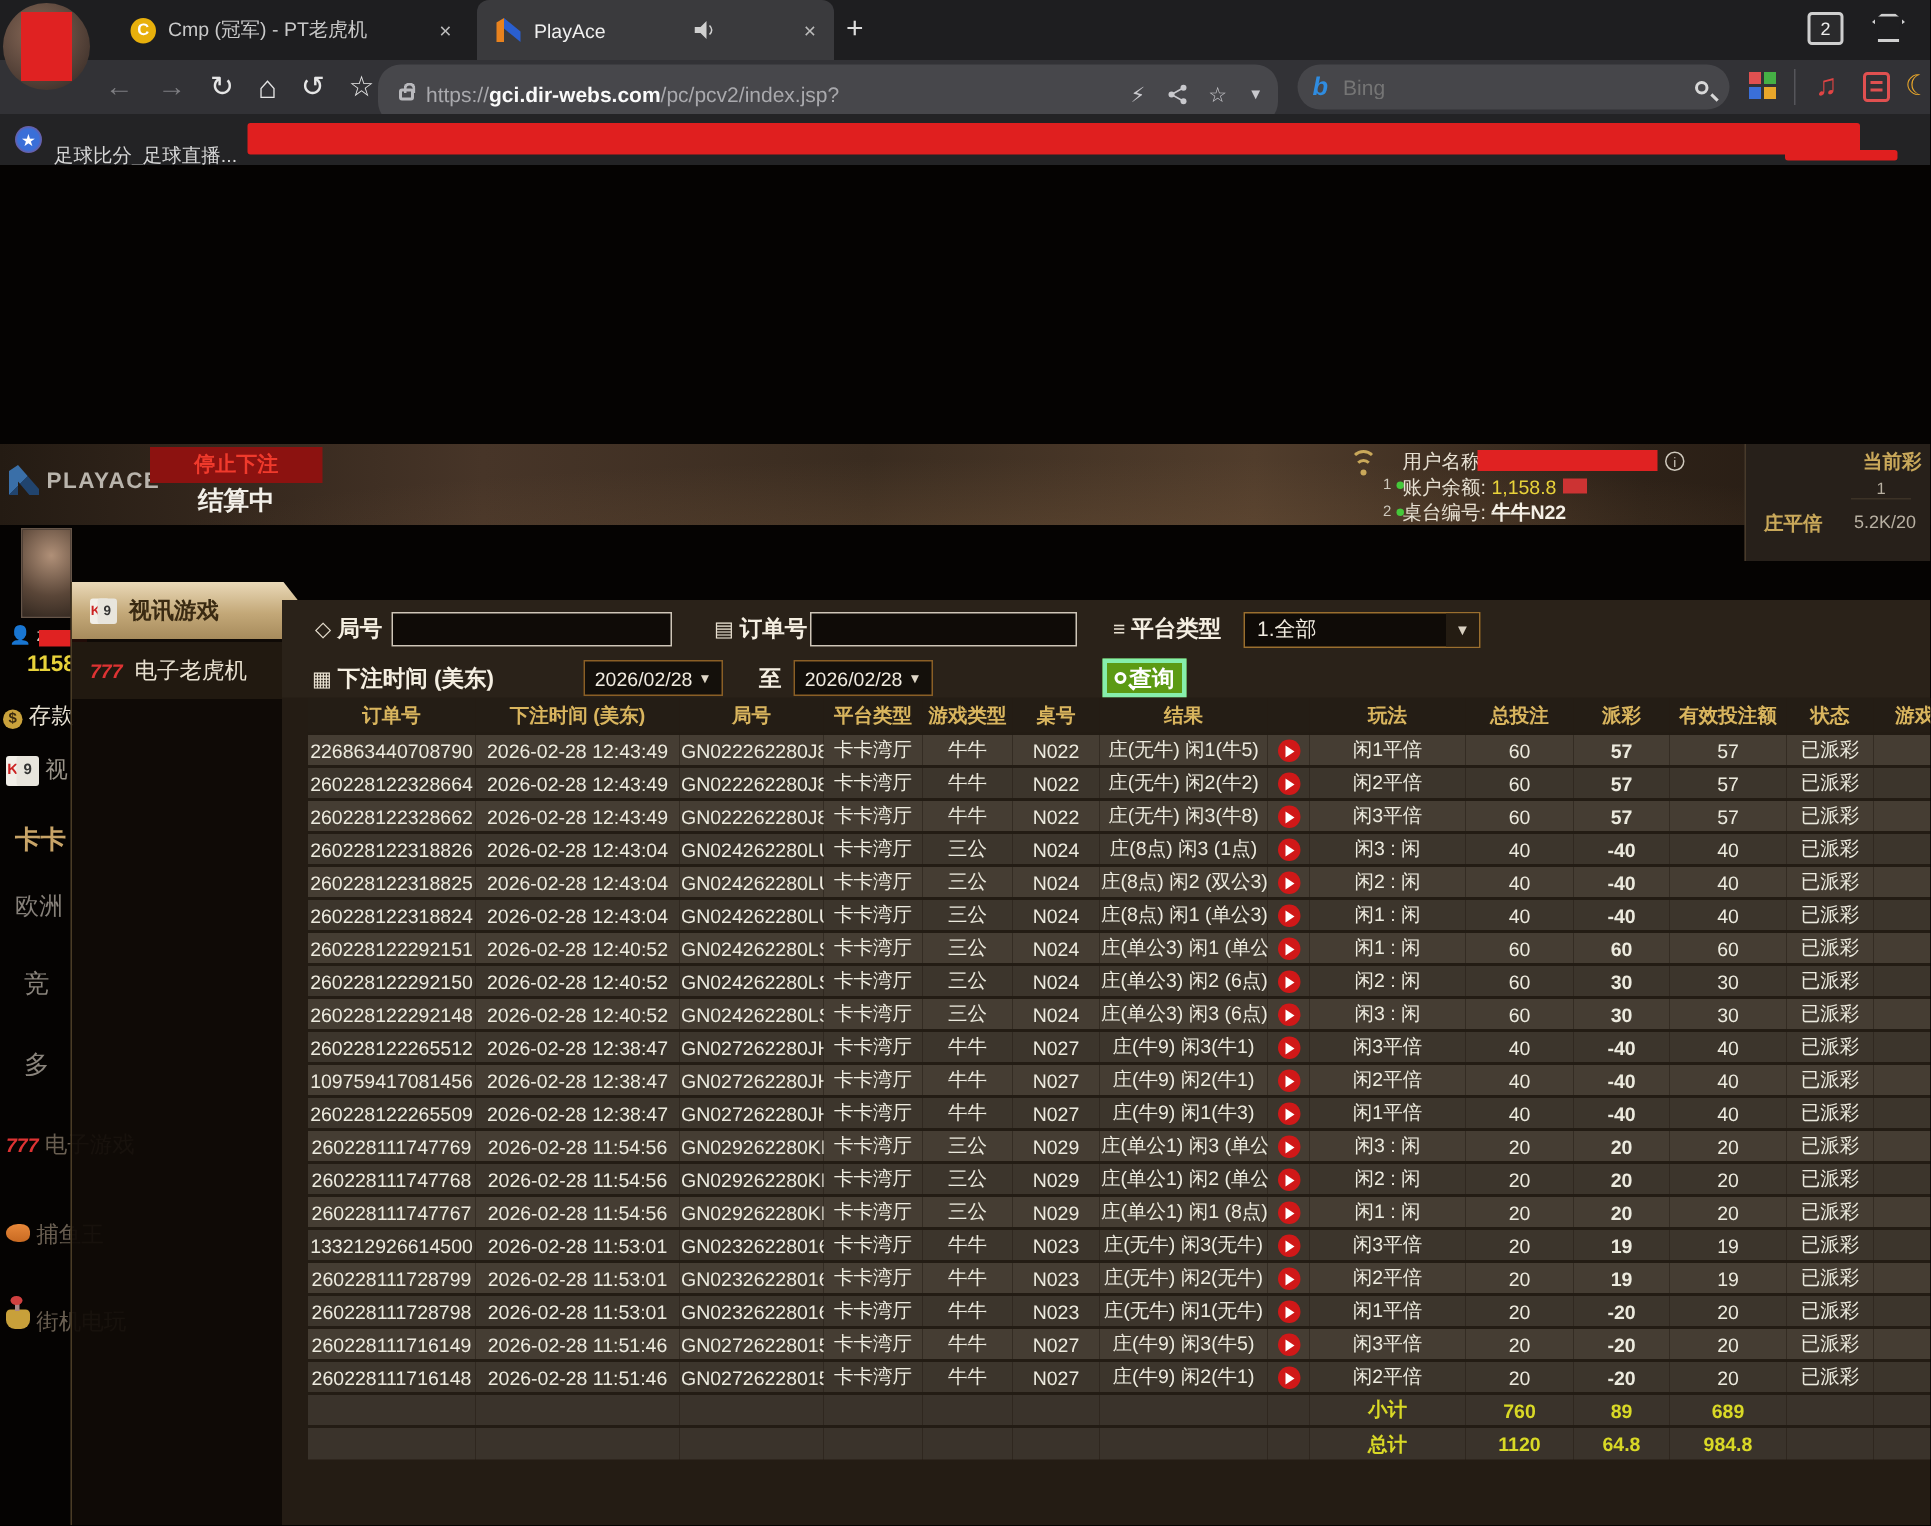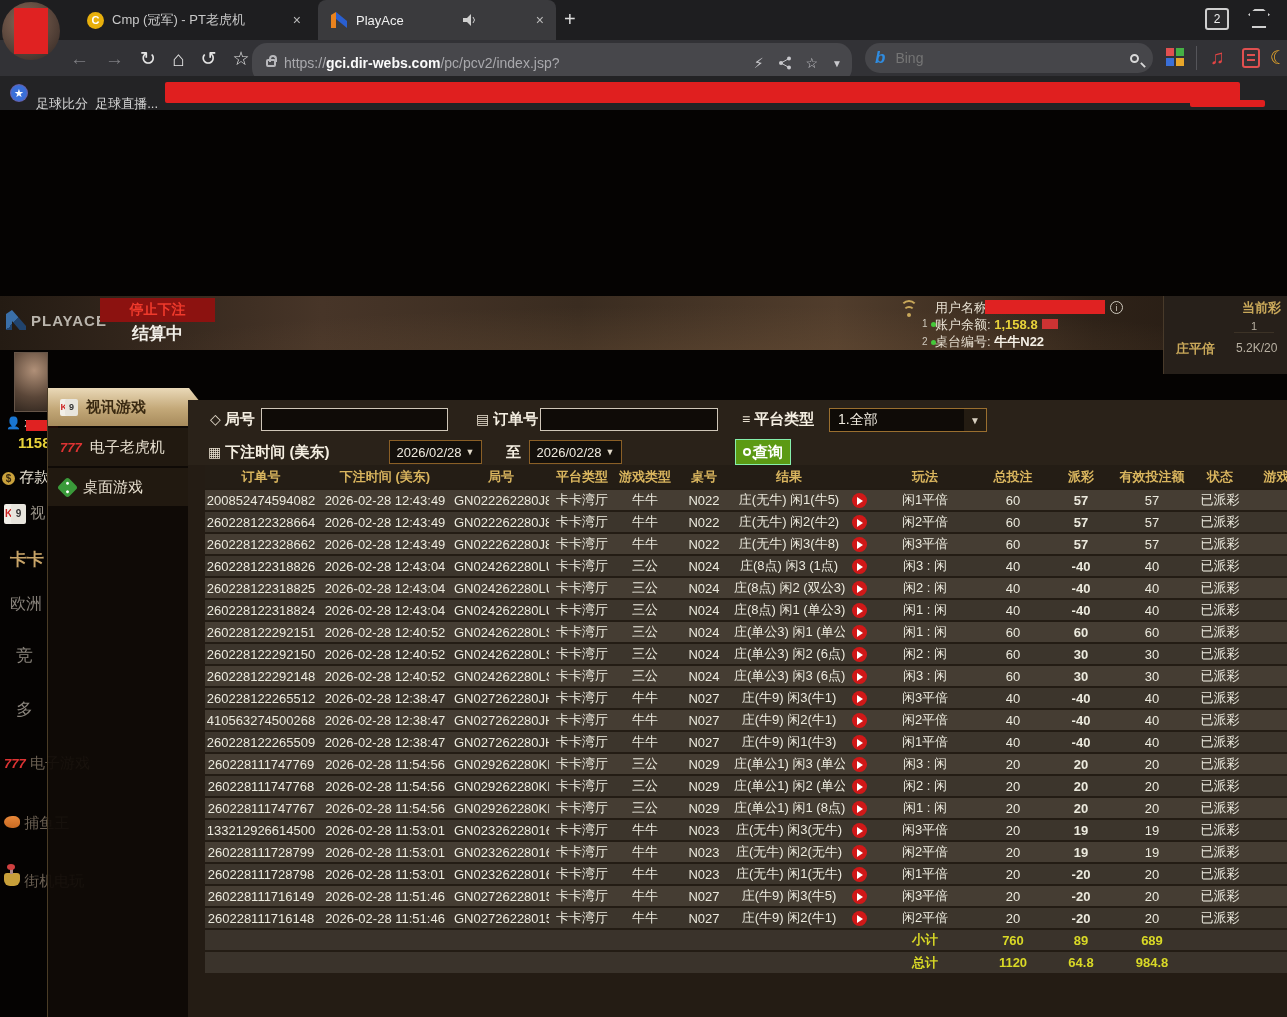--- a/index.html
+++ b/index.html
@@ -66,21 +66,21 @@
     display:flex;align-items:center;justify-content:center;}
   .settling{position:absolute;left:100px;top:26px;width:115px;text-align:center;color:#f2efe8;font-size:17px;font-weight:bold;}
   .wifi{position:absolute;left:898px;top:6px;width:22px;height:16px;color:#c9a85a;font-size:15px;}
   .wifi i{position:absolute;left:9px;bottom:1px;width:4px;height:4px;border-radius:50%;background:#c9a85a;}
   .wifi b,.wifi s{position:absolute;left:2px;bottom:0px;width:18px;height:18px;border:2px solid #c9a85a;border-radius:50%;
     border-bottom-color:transparent;border-left-color:transparent;border-right-color:transparent;transform:rotate(0deg);}
   .wifi s{left:5px;width:12px;height:12px;}
   .seat{position:absolute;color:#cfc9bd;font-size:10px;}
   .seat i{display:inline-block;width:5px;height:5px;border-radius:50%;background:#45c83a;margin-left:3px;vertical-align:middle;}
   .uinfo{position:absolute;left:935px;top:3px;color:#e7e0d2;font-size:13px;line-height:17px;white-space:nowrap;}
-  .uinfo .bal{color:#e8d23a;font-weight:bold;}
+  .uinfo .bal{color:#e8d23a;font-weight:normal;}
   .uinfo .tbl{color:#f5f0e6;font-weight:bold;margin-top:45px;}
   .uredact{position:absolute;left:985px;top:4px;width:120px;height:14px;background:#e02222;}
   .iinfo{position:absolute;left:1110px;top:5px;width:13px;height:13px;border:1px solid #cfc9bd;border-radius:50%;color:#cfc9bd;
     font-size:9px;display:flex;align-items:center;justify-content:center;}
   .flag{display:inline-block;width:16px;height:10px;background:#c33;margin-left:4px;}
 
   .curpanel{position:absolute;left:1163px;top:186px;width:124px;height:78px;background:#27201a;border-left:1px solid #483a2a;}
   .curpanel .cl{position:absolute;right:6px;top:3px;color:#c9a85a;font-size:13px;font-weight:bold;}
   .curpanel .c1{position:absolute;left:70px;top:24px;color:#b8b0a2;font-size:11px;border-bottom:1px solid #3c3226;width:40px;text-align:center;}
   .curpanel .bl{position:absolute;left:12px;top:44px;color:#c9a85a;font-size:13px;font-weight:bold;}
@@ -119,21 +119,21 @@
   .flabel{position:absolute;color:#f5efe2;font-size:15px;font-weight:bold;white-space:nowrap;}
   .fic{color:#e8e0d0;font-weight:normal;margin-right:4px;font-size:14px;}
   .tinput{position:absolute;height:23px;background:#0f0b07;border:1px solid #cfc6b8;}
   .tinput input{width:100%;height:100%;background:transparent;border:none;outline:none;color:#eee;font-size:13px;padding:0 6px;}
   .fselect{position:absolute;left:641px;top:8px;width:158px;height:24px;background:#0f0b07;border:1px solid #9a6f2f;color:#f0ebe0;
     font-size:14px;display:flex;align-items:center;padding-left:8px;}
   .fselect .car{margin-left:auto;width:22px;height:22px;background:#241c12;color:#d8d0c0;font-size:10px;display:flex;align-items:center;justify-content:center;}
   .datebox{position:absolute;top:40px;width:93px;height:24px;background:#14100b;border:1px solid #8a5f26;color:#f0ebe0;font-size:13px;
     display:flex;align-items:center;justify-content:center;gap:4px;}
   .datebox .car{font-size:9px;color:#e0d8c8;}
-  .qbtn{position:absolute;left:547px;top:39px;width:56px;height:26px;background:#5c9a14;border:1px solid #86efac;color:#fff;font-size:15px;
+  .qbtn{position:absolute;left:547px;top:39px;width:56px;height:26px;background:#5c9a14;border:3px solid #86efac;color:#fff;font-size:15px;
     display:flex;align-items:center;justify-content:center;gap:2px;font-weight:bold;}
   .qmag{width:8px;height:8px;border:2px solid #fff;border-radius:50%;position:relative;display:inline-block;}
   .qmag:after{content:"";position:absolute;left:7px;top:7px;width:5px;height:2px;background:#fff;transform:rotate(45deg);}
 
   .tablewrap{position:absolute;left:141px;top:115px;width:1099px;height:552px;background:#241c14;}
   table.bt{border-collapse:collapse;table-layout:fixed;width:1087px;margin-left:17px;}
   table.bt th{height:24px;background:#241d15;color:#d9b55e;font-size:13px;font-weight:bold;white-space:nowrap;overflow:hidden;}
   table.bt td{height:22px;color:#eceade;font-size:13px;text-align:center;white-space:nowrap;overflow:hidden;border-top:2px solid #231c14;}
   table.bt tr.odd td{background:#453d33;}
   table.bt tr.even td{background:#3c352c;}
@@ -274,24 +274,20 @@
 
       <div class="sidebar">
         <div class="sitem active">
           <span><span class="minicard" style="width:13px;height:17px;line-height:17px;font-size:9px">K♥</span><span class="minicard b" style="width:13px;height:17px;line-height:17px;font-size:9px">9</span></span>
           <span>视讯游戏</span>
         </div>
         <div class="sitem">
           <span class="sev">777</span>
           <span>电子老虎机</span>
         </div>
-        <div class="sitem">
-          <span class="dice"></span>
-          <span>桌面游戏</span>
-        </div>
       </div>
 
       <div class="filterzone">
         <span class="flabel" style="left:22px;top:10px"><span class="fic">◇</span><span>局号</span></span>
         <span class="tinput" style="left:73px;top:8px;width:187px"><input style=""></span>
         <span class="flabel" style="left:288px;top:10px"><span class="fic">▤</span><span>订单号</span></span>
         <span class="tinput" style="left:352px;top:8px;width:178px"><input style=""></span>
         <span class="flabel" style="left:554px;top:10px"><span class="fic">≡</span><span>平台类型</span></span>
         <div class="fselect">
           <span>1.全部</span>
@@ -344,21 +340,21 @@
                 <th>玩法</th>
                 <th>总投注</th>
                 <th>派彩</th>
                 <th>有效投注额</th>
                 <th>状态</th>
                 <th>游戏</th>
               </tr>
             </thead>
           <tbody>
               <tr class="odd">
-                <td>200852474594082</td>
+                <td>226863440708790</td>
                 <td>2026-02-28 12:43:49</td>
                 <td>GN022262280J8</td>
                 <td>卡卡湾厅</td>
                 <td>牛牛</td>
                 <td>N022</td>
                 <td>庄(无牛) 闲1(牛5)</td>
                 <td><span class="playbtn"></span></td>
                 <td>闲1平倍</td>
                 <td>60</td>
                 <td class="pos">57</td>
@@ -504,21 +500,21 @@
                 <td>庄(牛9) 闲3(牛1)</td>
                 <td><span class="playbtn"></span></td>
                 <td>闲3平倍</td>
                 <td>40</td>
                 <td class="neg">-40</td>
                 <td>40</td>
                 <td class="stat">已派彩</td>
                 <td></td>
               </tr>
               <tr class="odd">
-                <td>410563274500268</td>
+                <td>109759417081456</td>
                 <td>2026-02-28 12:38:47</td>
                 <td>GN027262280JH</td>
                 <td>卡卡湾厅</td>
                 <td>牛牛</td>
                 <td>N027</td>
                 <td>庄(牛9) 闲2(牛1)</td>
                 <td><span class="playbtn"></span></td>
                 <td>闲2平倍</td>
                 <td>40</td>
                 <td class="neg">-40</td>

